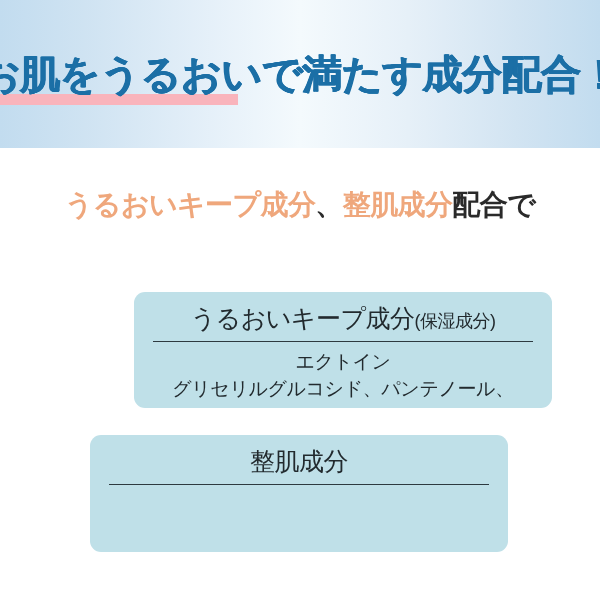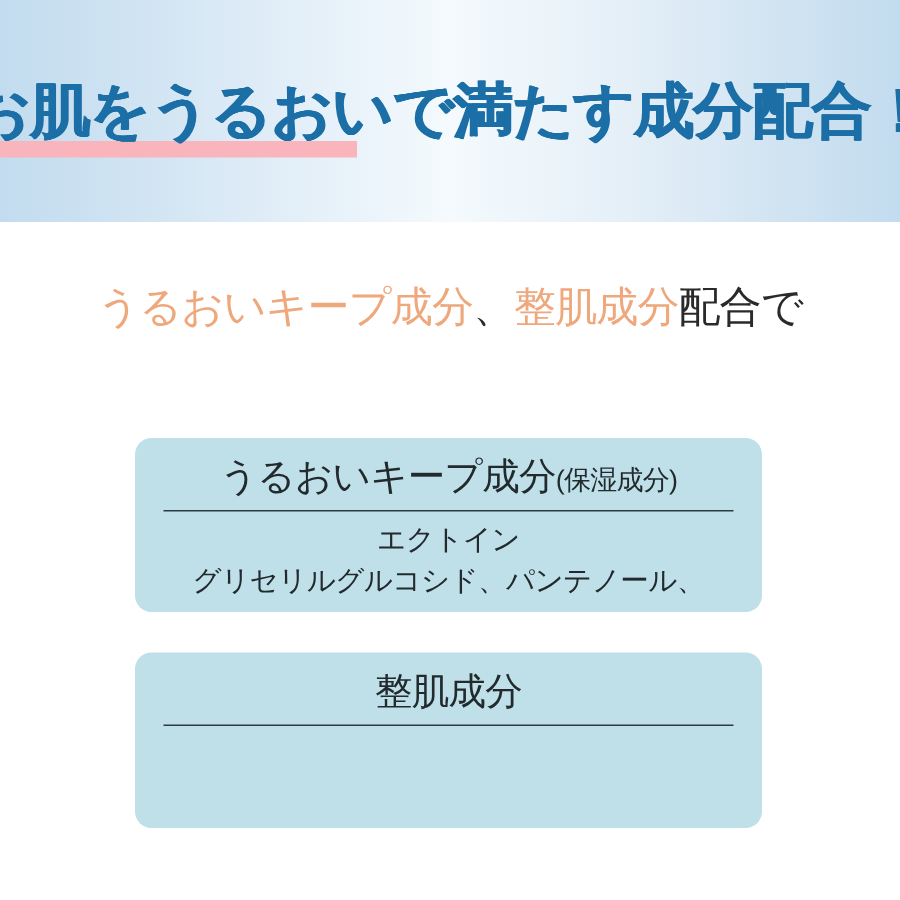--- a/index.html
+++ b/index.html
@@ -72,21 +72,21 @@
   #subtitle-block {
     position: absolute;
     left: 0;
     top: 186px;
     width: 600px;
     text-align: center;
   }
   .subtitle-line {
     font-size: 28px;
     line-height: 38px;
-    font-weight: 400;
+    font-weight: 700;
     letter-spacing: -0.6px;
     color: #2a2a2a;
     white-space: nowrap;
   }
   .accent {
     color: #efa77c;
   }
   .dark {
     color: #2a2a2a;
   }
@@ -97,20 +97,21 @@
     left: 90px;
     width: 418px;
     background: #bfe0e8;
     border-radius: 11px;
     box-sizing: border-box;
     padding: 9px 16px 12px 16px;
   }
   #card-moisture {
     top: 292px;
     height: 116px;
+    margin-left: 44px;
   }
   #card-conditioning {
     top: 435px;
     height: 117px;
   }
   .card-heading {
     text-align: center;
     color: #222a2e;
     font-size: 25px;
     line-height: 34px;

